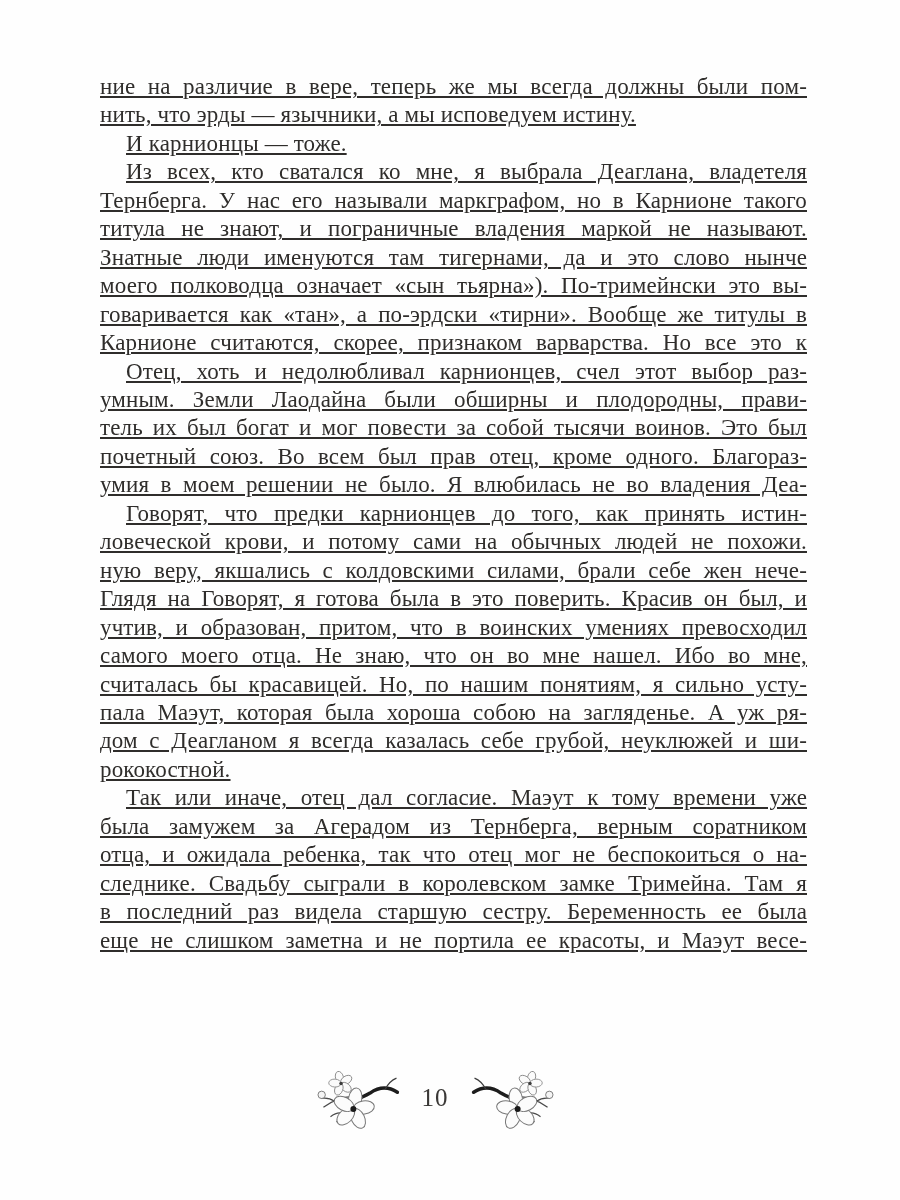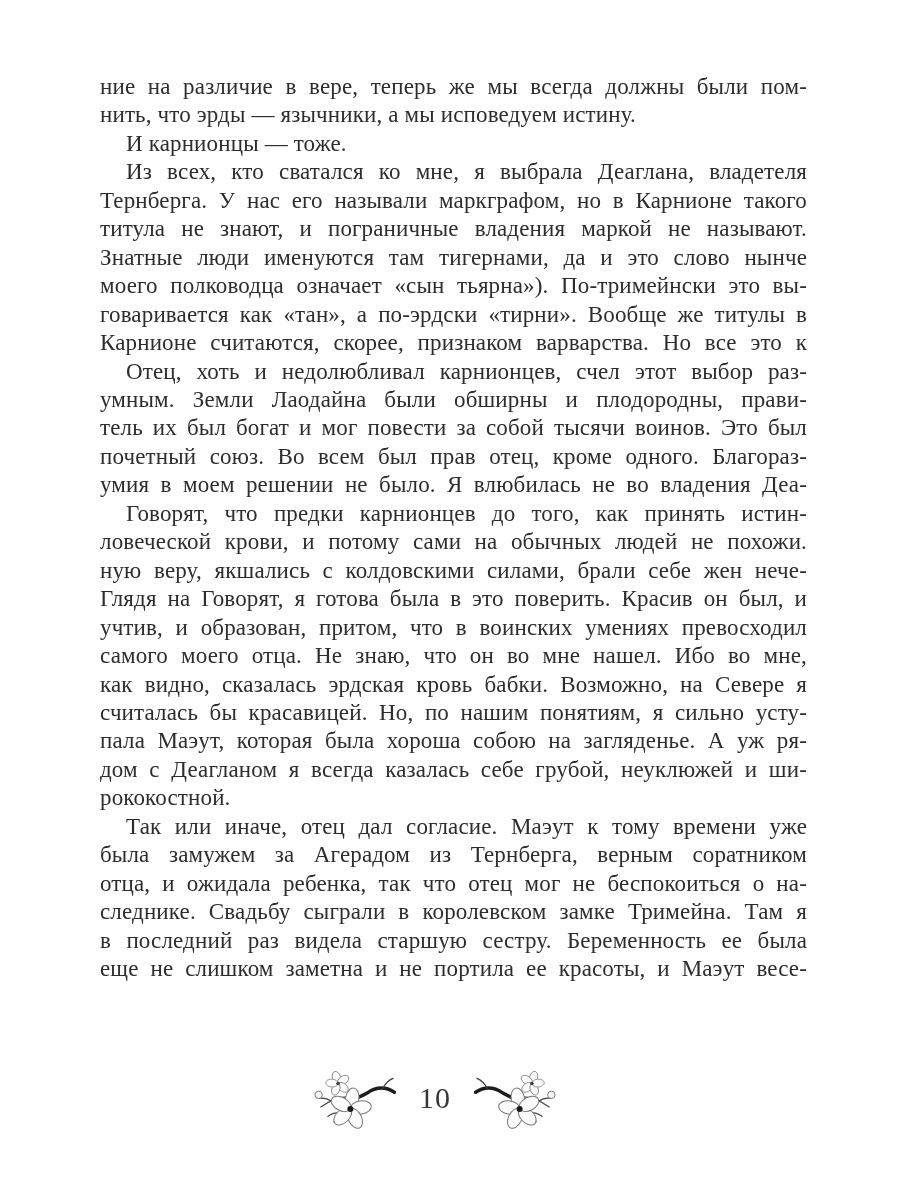--- a/index.html
+++ b/index.html
@@ -21,35 +21,36 @@
     top: 73px;
     width: 707px;
   }
   .line {
     font-size: 23px;
     line-height: 28.45px;
     color: #2f2d2b;
     text-align: justify;
     text-align-last: justify;
     letter-spacing: 0.15px;
+    text-decoration: underline;
   }
   .line.end { text-align-last: left; }
   .para.indent .line:first-child { text-indent: 26px; }
   .page-footer {
     position: absolute;
     left: 0;
     top: 1070px;
     width: 870px;
     display: flex;
     align-items: center;
     justify-content: center;
     gap: 22px;
   }
   .page-number {
-    font-size: 30px;
+    font-size: 25px;
     color: #3a3836;
     letter-spacing: 1px;
     padding-bottom: 6px;
   }
   .ornament { display: inline-block; }
   .ornament svg { display: block; width: 88px; height: 62px; }
   .ornament.right svg { transform: scaleX(-1); }
 </style>
 </head>
 <body>
@@ -80,21 +81,20 @@
         <div class="line">почетный союз. Во всем был прав отец, кроме одного. Благораз-</div>
         <div class="line">умия в моем решении не было. Я влюбилась не во владения Деа-</div>
       </div>
       <div class="para indent">
         <div class="line">Говорят, что предки карнионцев до того, как принять истин-</div>
         <div class="line">ловеческой крови, и потому сами на обычных людей не похожи.</div>
         <div class="line">ную веру, якшались с колдовскими силами, брали себе жен нече-</div>
         <div class="line">Глядя на Говорят, я готова была в это поверить. Красив он был, и</div>
         <div class="line">учтив, и образован, притом, что в воинских умениях превосходил</div>
         <div class="line">самого моего отца. Не знаю, что он во мне нашел. Ибо во мне,</div>
-        <div class="line">как видно, сказалась эрдская кровь бабки. Возможно, на Севере я</div>
         <div class="line">считалась бы красавицей. Но, по нашим понятиям, я сильно усту-</div>
         <div class="line">пала Маэут, которая была хороша собою на загляденье. А уж ря-</div>
         <div class="line">дом с Деагланом я всегда казалась себе грубой, неуклюжей и ши-</div>
         <div class="line end">рококостной.</div>
       </div>
       <div class="para indent">
         <div class="line">Так или иначе, отец дал согласие. Маэут к тому времени уже</div>
         <div class="line">была замужем за Агерадом из Тернберга, верным соратником</div>
         <div class="line">отца, и ожидала ребенка, так что отец мог не беспокоиться о на-</div>
         <div class="line">следнике. Свадьбу сыграли в королевском замке Тримейна. Там я</div>

